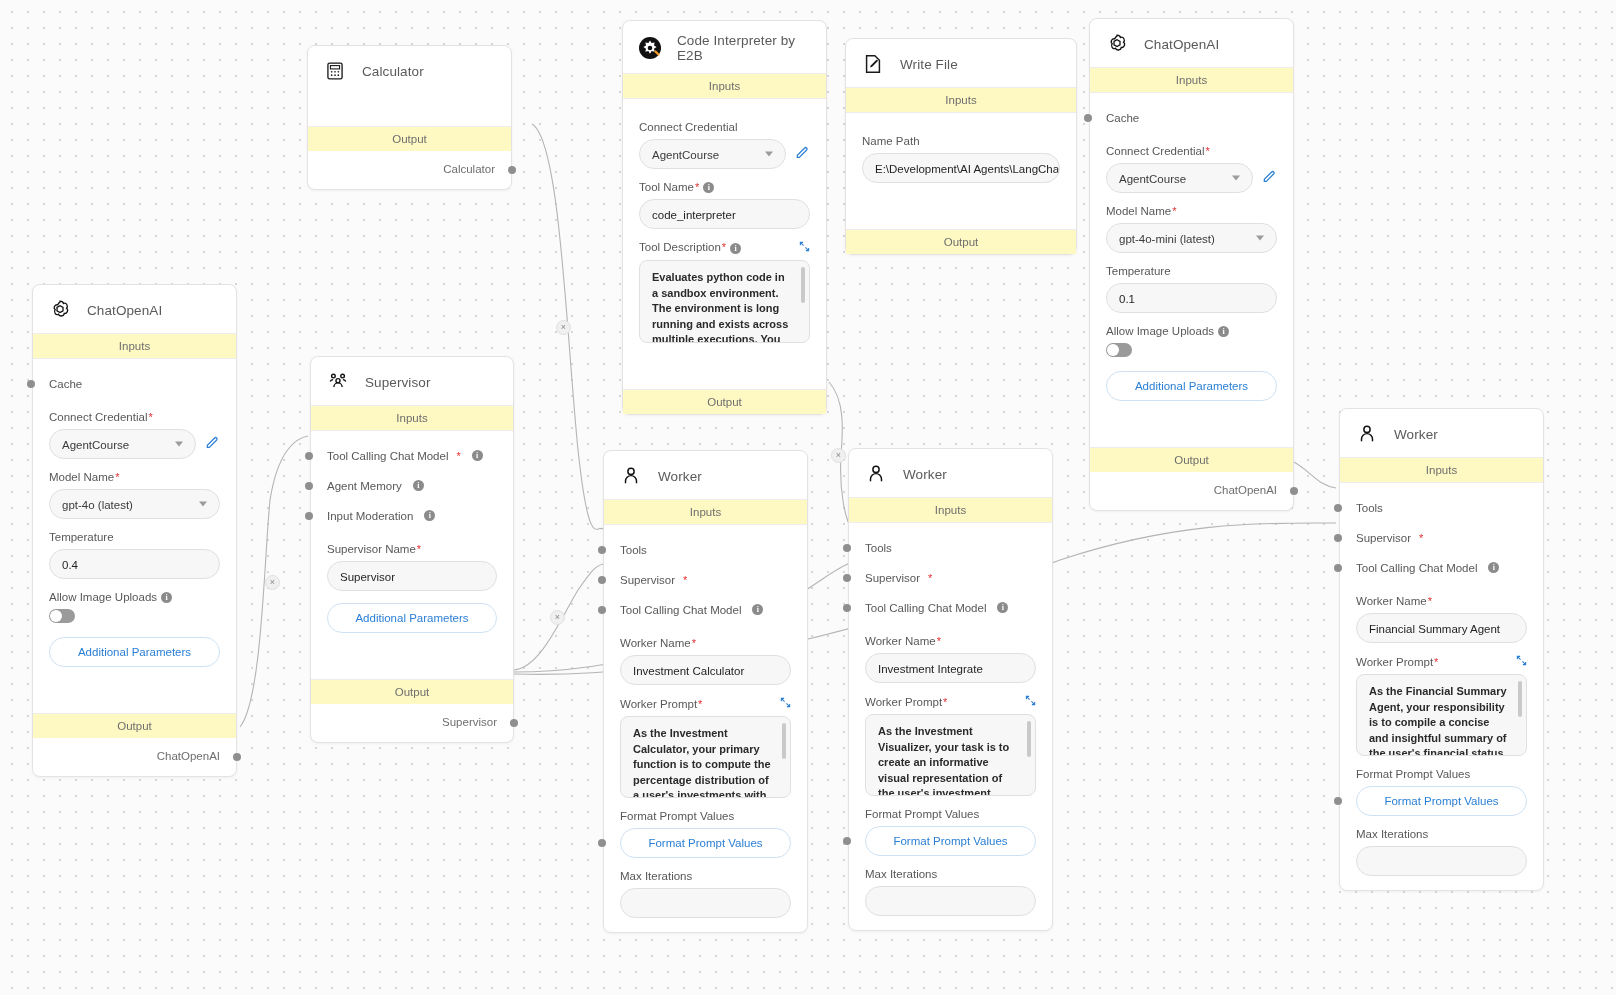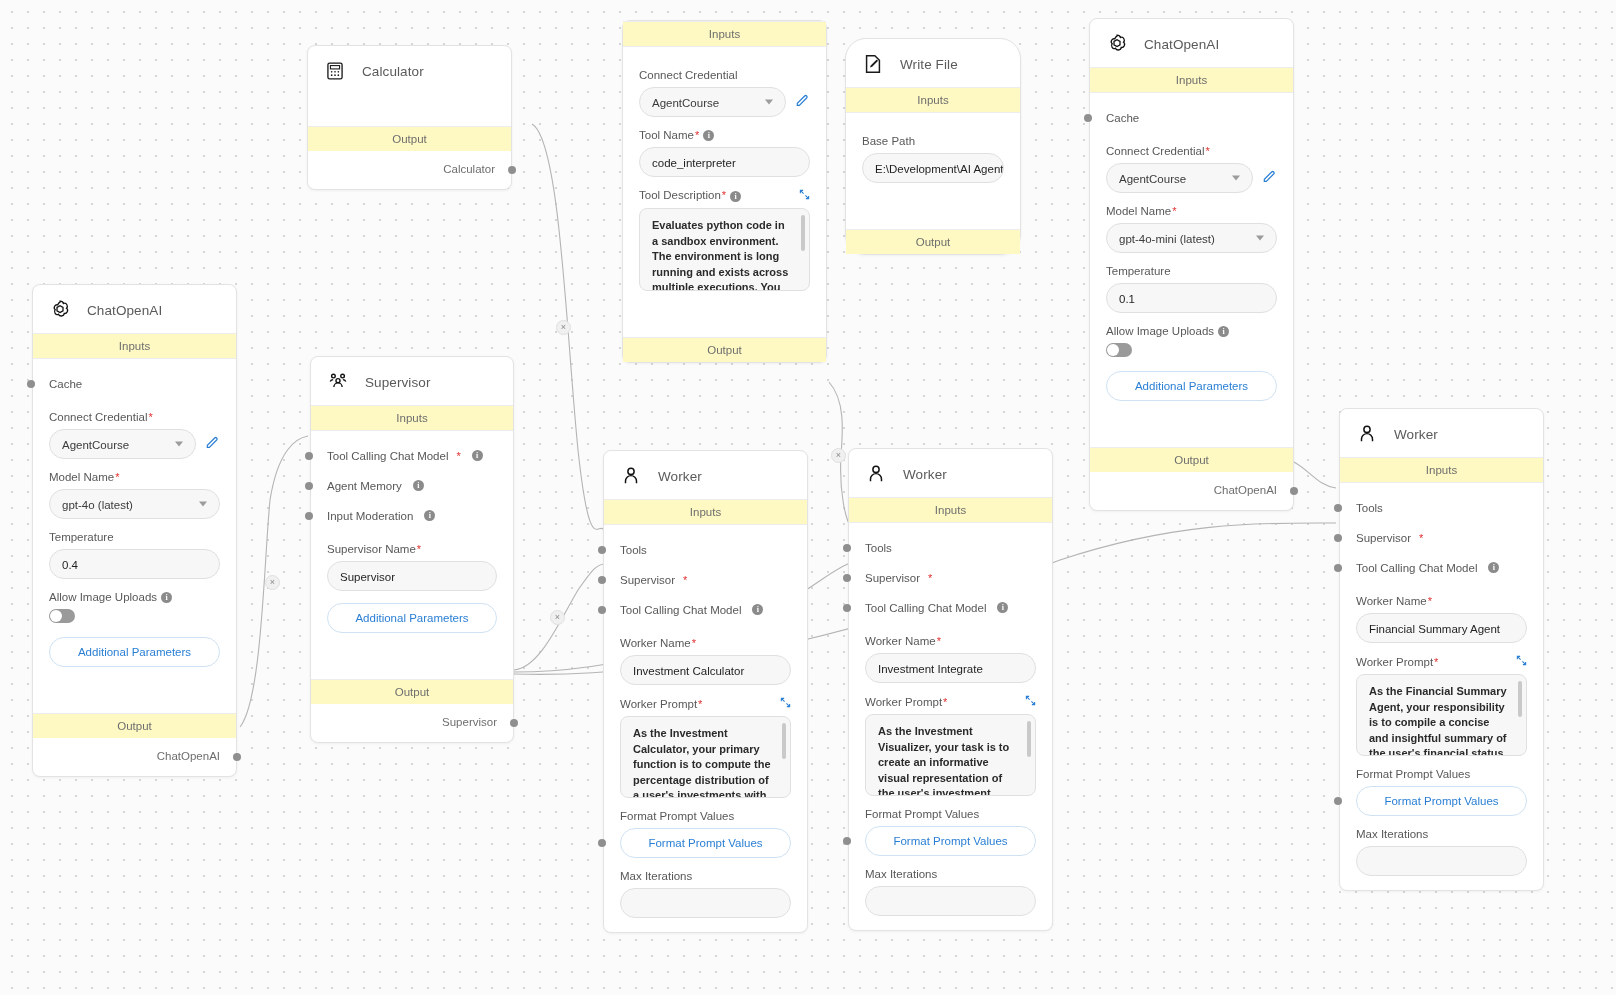--- a/index.html
+++ b/index.html
@@ -262,20 +262,31 @@
       <span class="node-title">Calculator</span>
     </div>
     <div class="section-bar out">Output</div>
     <div class="out-row">
       <span>Calculator</span>
       <span class="dot right" style="right:-5px;"></span>
     </div>
   </div>
 
   <div class="node" style="left:622px; top:20px; width:205px;">
+    <div class="node-header">
+      <span class="node-icon">
+        <svg width="24" height="24" viewBox="0 0 24 24">
+            <circle cx="12" cy="12" r="11" fill="#111"></circle>
+            <path d="M12 4.5 l1.6 2.6 3-0.6 -0.6 3 2.6 1.6 -2.6 1.6 0.6 3 -3 -0.6 -1.6 2.6 -1.6 -2.6 -3 0.6 0.6 -3 -2.6 -1.6 2.6 -1.6 -0.6 -3 3 0.6z" fill="#fff"></path>
+            <circle cx="12" cy="12" r="2.3" fill="#111"></circle>
+            <path d="M17.5 15.5 l3 3" stroke="#f59b23" stroke-width="2.2" stroke-linecap="round"></path>
+          </svg>
+      </span>
+      <span class="node-title">Code Interpreter by E2B</span>
+    </div>
     <div class="section-bar">Inputs</div>
     <div class="body">
       <div class="field-label">
         <span>Connect Credential</span>
       </div>
       <div class="cred-row">
         <div class="select">
           <span>AgentCourse</span>
           <span class="caret"></span>
         </div>
@@ -302,33 +313,33 @@
         </span>
       </div>
       <div class="textarea" style="height:83px;">
         <span>Evaluates python code in a sandbox environment. The environment is long running and exists across multiple executions. You must send the whole script</span>
         <span class="ta-scroll"></span>
       </div>
     </div>
     <div class="section-bar out">Output</div>
   </div>
 
-  <div class="node" style="left:845px; top:38px; width:176px;border-radius:21px;">
+  <div class="node" style="left:845px; top:38px; width:232px;">
     <div class="node-header">
       <span class="node-icon">
         <svg width="22" height="22" viewBox="0 0 24 24" fill="none" stroke="#1a1a1a" stroke-width="1.6">
             <path d="M5 3h9l5 5v13H5z"></path>
             <path d="M15.5 7.5l-6 6-.8 2.4 2.4-.8 6-6a1.2 1.2 0 0 0-1.6-1.6z" fill="#1a1a1a" stroke="none"></path>
           </svg>
       </span>
       <span class="node-title">Write File</span>
     </div>
     <div class="section-bar">Inputs</div>
     <div class="body">
-      <div class="field-label">Base Path</div>
+      <div class="field-label">Name Path</div>
       <div class="input">E:\Development\AI Agents\LangChain</div>
     </div>
     <div class="section-bar out">Output</div>
   </div>
 
   <div class="node" style="left:1089px; top:18px; width:205px;">
     <div class="node-header">
       <span class="node-icon">
         <svg width="24" height="24" viewBox="0 0 24 24" fill="none" stroke="#111" stroke-width="1.3">
             <path d="M12 3.2c2 0 3.2 1.2 3.5 2.3 1.1-.5 2.6-.2 3.4 1.2.8 1.4.4 2.8-.4 3.6.9.6 1.4 2 .8 3.4-.6 1.4-2 1.9-3.1 1.8-.1 1.2-1.1 2.4-2.7 2.5-1.6.1-2.6-.8-3-1.8-1 .6-2.5.4-3.4-.9-.9-1.3-.6-2.7.1-3.6-.9-.7-1.3-2.1-.6-3.4.7-1.3 2.1-1.7 3.2-1.5.3-1.2 1.4-2.2 2.2-2.6z"></path>

